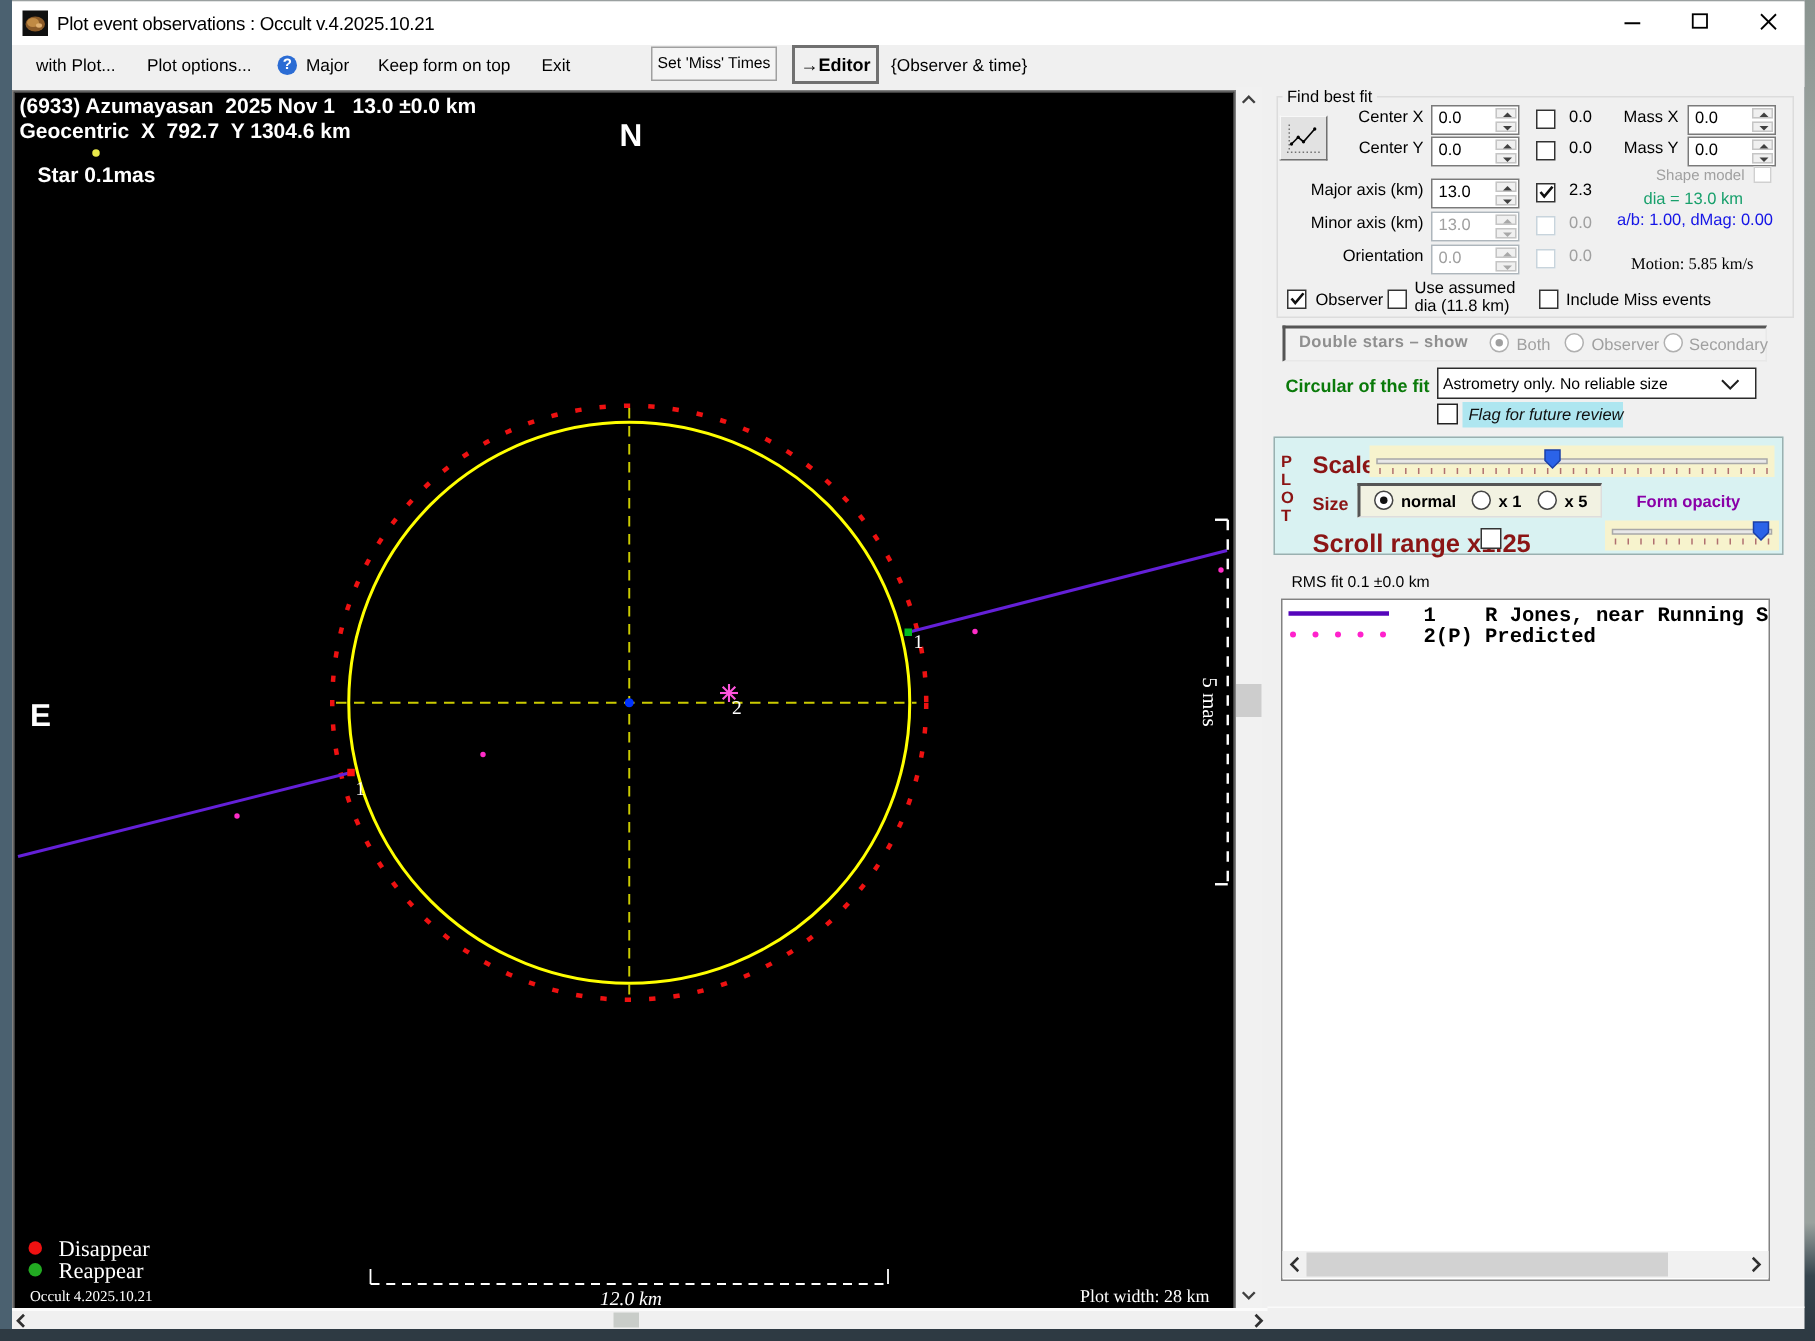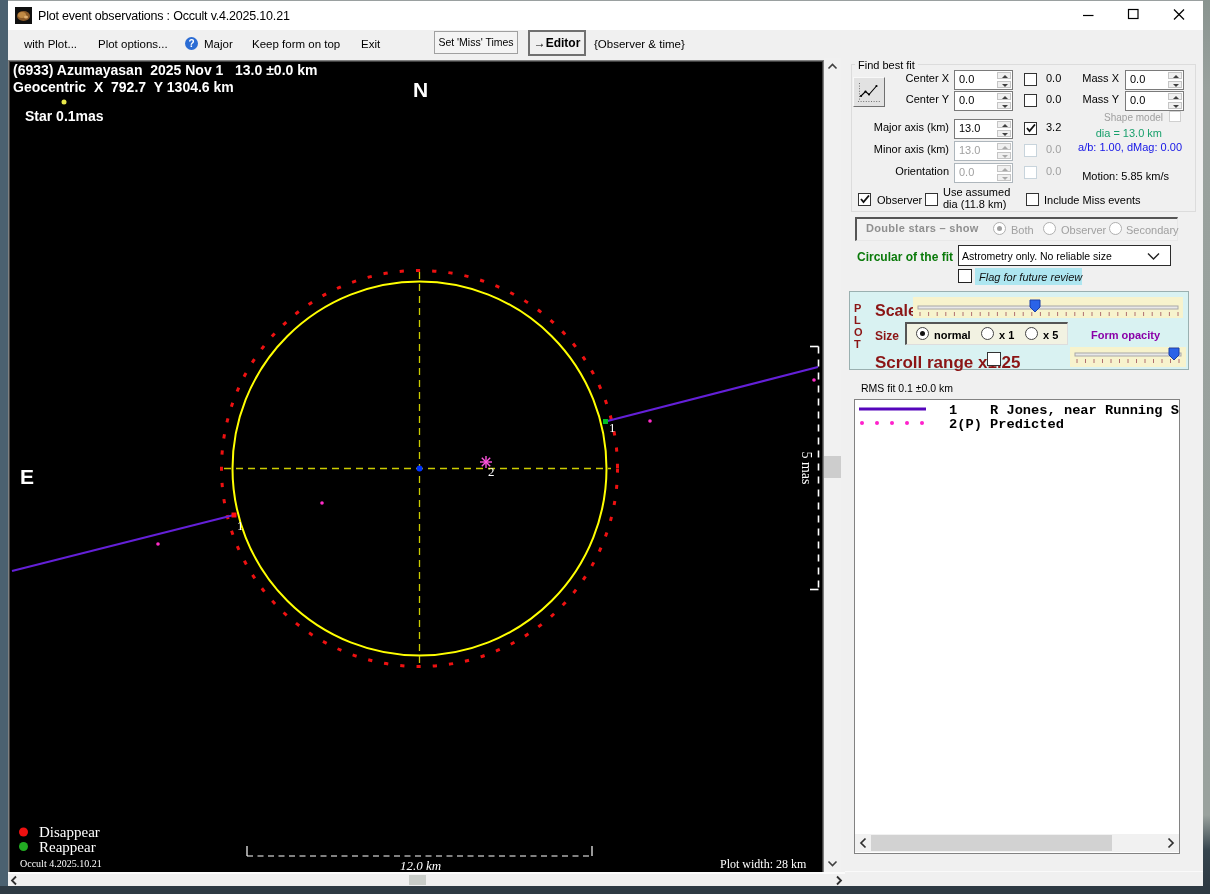--- a/index.html
+++ b/index.html
@@ -226,21 +226,21 @@
       <span class="sbtn dn">
         <i class="tri-d"></i>
       </span>
     </span>
   </div>
 <div class="cb" style="left:1024px;top:122px;">
     <svg class="chk" width="10" height="9">
       <path d="M1 4 L3.5 7 L9 0.5" fill="none" stroke="#111" stroke-width="1.8"></path>
     </svg>
   </div>
-<div class="lbl" style="left:1046px;top:121px;">3.2</div>
+<div class="lbl" style="left:1046px;top:121px;">2.3</div>
 <div class="abs" style="left:1062px;top:127px;width:100px;text-align:right;font-size:11px;color:#18a06c;">dia = 13.0 km</div>
 <div class="abs" style="left:1067px;top:141px;width:115px;text-align:right;font-size:11px;color:#1414e6;white-space:nowrap;">a/b: 1.00, dMag: 0.00</div>
 
 <div class="rlbl" style="left:849px;top:143px;width:100px;">Minor axis (km)</div>
 <div class="spin" style="left:954px;top:141px;width:57px;height:18px;border-color:#aeb6bc;">
   <span class="val gray">13.0</span>
     <span class="btns">
       <span class="sbtn up">
         <i class="tri-u" style="border-bottom-color:#a8a8a8;"></i>
       </span>
@@ -259,21 +259,21 @@
       <span class="sbtn up">
         <i class="tri-u" style="border-bottom-color:#a8a8a8;"></i>
       </span>
       <span class="sbtn dn">
         <i class="tri-d" style="border-top-color:#a8a8a8;"></i>
       </span>
     </span>
   </div>
 <div class="cb dis" style="left:1024px;top:166px;"></div>
 <div class="lbl gray" style="left:1046px;top:165px;">0.0</div>
-<div class="abs" style="left:1069px;top:170px;width:100px;text-align:right;font-size:11px;">Motion: 5.85 km/s</div>
+<div class="abs" style="left:1069px;top:170px;width:100px;text-align:right;font-size:11px;font-family:Liberation Serif, serif;">Motion: 5.85 km/s</div>
 
 <div class="cb" style="left:858px;top:193px;">
     <svg class="chk" width="10" height="9">
       <path d="M1 4 L3.5 7 L9 0.5" fill="none" stroke="#111" stroke-width="1.8"></path>
     </svg>
   </div>
 <div class="lbl" style="left:877px;top:194px;">Observer</div>
 <div class="cb" style="left:925px;top:193px;"></div>
 <div class="lbl" style="left:943px;top:186px;">Use assumed<br>dia (11.8 km)</div>
 <div class="cb" style="left:1026px;top:193px;"></div>

